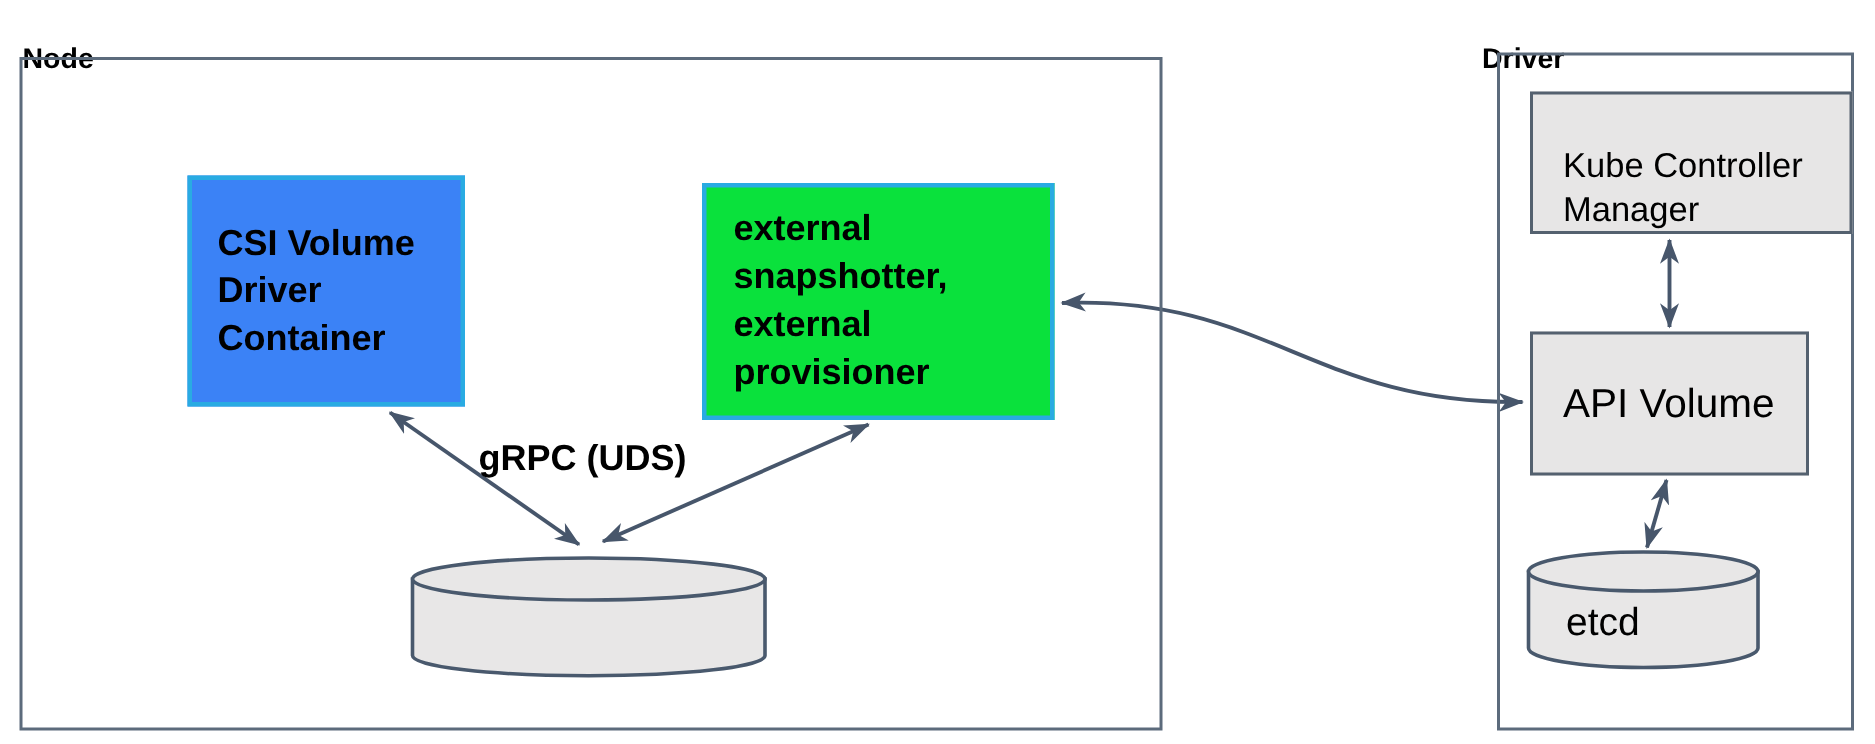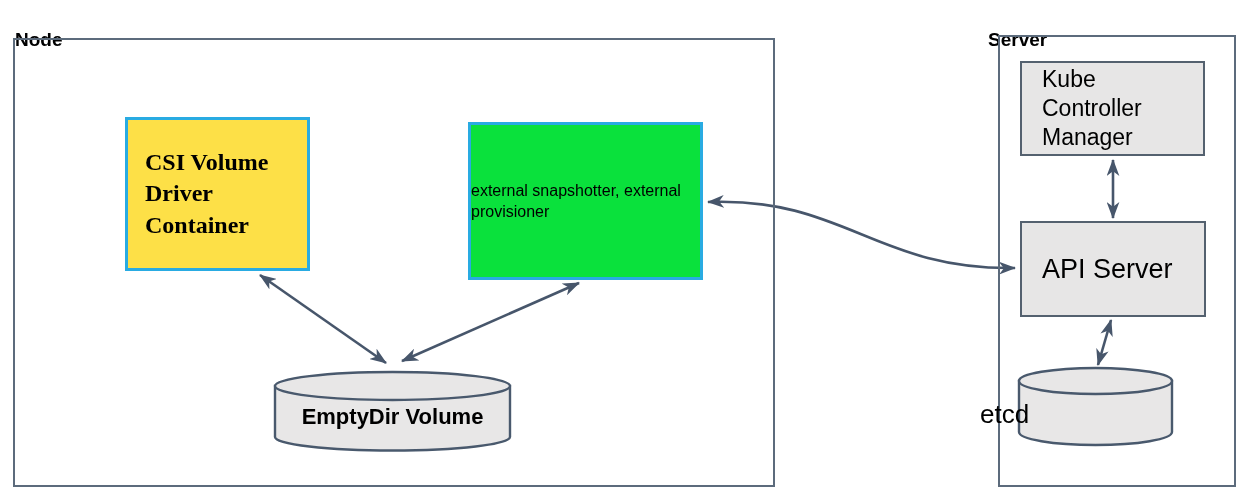--- a/index.html
+++ b/index.html
@@ -21,24 +21,24 @@
   }
   .ss-title{font-size:27px;font-weight:400;}
 
   .comp-box{
     position:absolute;box-sizing:border-box;
     display:flex;align-items:center;
   }
   .cyan-border{border:3px solid #29abe2;}
   .gray-box{background:#e7e6e6;border:2px solid #54616f;}
 
-  .csi-box{background:#fde047;font-family:Liberation Serif, serif;}
+  .csi-box{background:#3b82f6;}
   .csi-box .txt{font-size:24px;font-weight:bold;line-height:1.3;padding-left:17px;}
   .ext-box{background:#0ae13c;}
-  .ext-box .txt{font-size:16px;font-weight:400;line-height:1.34;padding-right:14px;}
+  .ext-box .txt{font-size:24px;font-weight:700;line-height:1.34;padding-left:18px;padding-right:14px;}
 
   .kcm-box .txt{font-size:23px;font-weight:400;line-height:1.27;padding-left:20px;padding-right:6px;}
   .api-box .txt{font-size:27px;font-weight:400;line-height:1.2;padding-left:20px;}
 
   .grpc-label{font-size:24px;font-weight:bold;white-space:nowrap;}
   .cyl-label{font-weight:bold;font-size:22px;white-space:nowrap;}
   .etcd-label{font-weight:400;font-size:26px;white-space:nowrap;}
 </style>
 </head>
 <body>
@@ -79,30 +79,30 @@
 
 
   <div class="comp-box cyan-border csi-box" style="left:125px;top:117px;width:185px;height:154px;">
     <div class="txt">CSI Volume Driver Container</div>
   </div>
 
   <div class="comp-box cyan-border ext-box" style="left:468px;top:122px;width:235px;height:158px;">
     <div class="txt">external snapshotter, external provisioner</div>
   </div>
 
+  <div class="abs grpc-label" style="left:319px;top:292px;">gRPC (UDS)</div>
 
-  <div class="abs cyl-label" style="left:275px;top:404px;width:235px;text-align:center;">EmptyDir Volume</div>
 
-  <div class="abs zone-label" style="left:988px;top:5px;">Server</div>
+  <div class="abs zone-label" style="left:988px;top:5px;">Driver</div>
 
   <div class="boundary" style="left:998px;top:35px;width:238px;height:452px;"></div>
 
-  <div class="comp-box gray-box kcm-box" style="left:1020px;top:61px;width:185px;height:95px;">
+  <div class="comp-box gray-box kcm-box" style="left:1020px;top:61px;width:215px;height:95px;align-items:flex-end;">
     <div class="txt">Kube Controller Manager</div>
   </div>
 
   <div class="comp-box gray-box api-box" style="left:1020px;top:221px;width:186px;height:96px;">
-    <div class="txt">API Server</div>
+    <div class="txt">API Volume</div>
   </div>
 
-  <div class="abs etcd-label" style="left:980px;top:399px;">etcd</div>
+  <div class="abs etcd-label" style="left:1044px;top:399px;">etcd</div>
 
 </div>
 
 </body></html>

